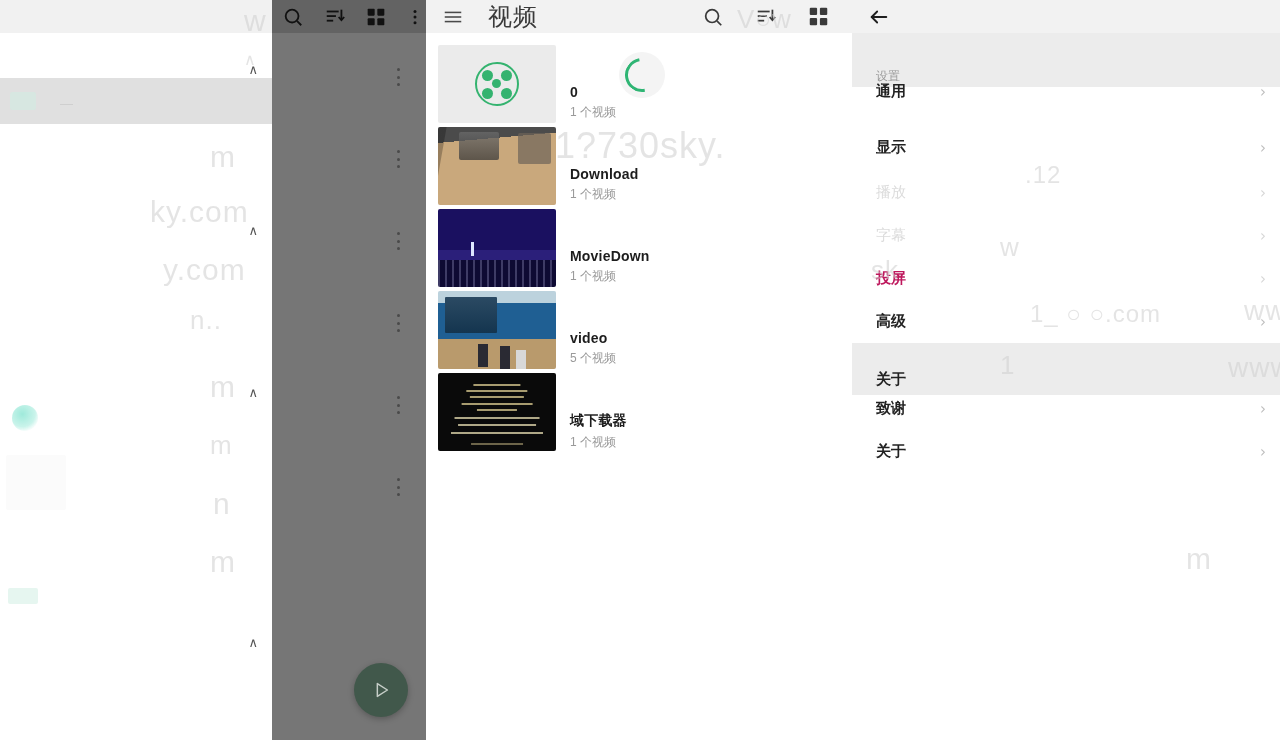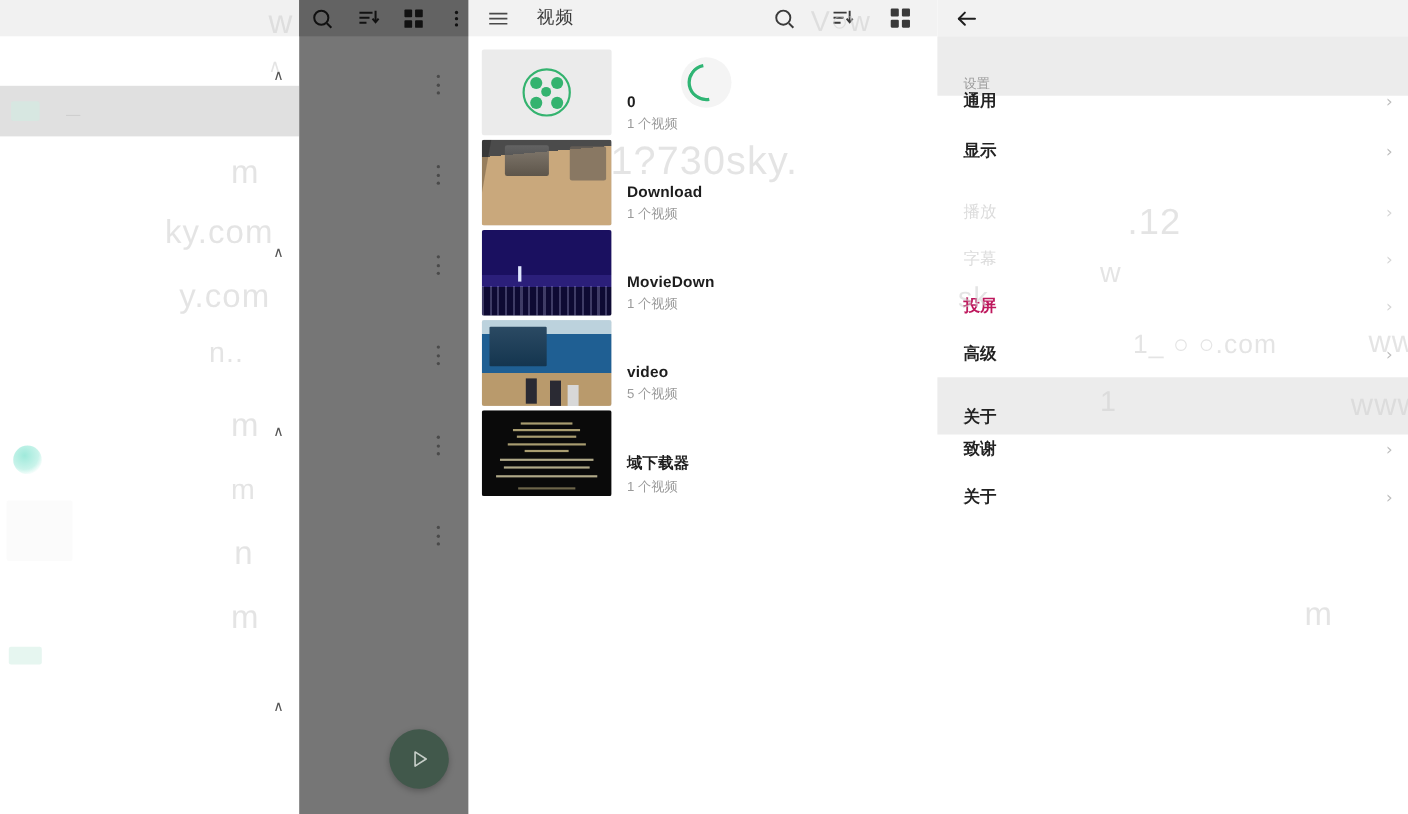--- a/index.html
+++ b/index.html
@@ -78,21 +78,21 @@
   #panelMain{
     position:absolute; left:426px; top:0; width:426px; height:740px;
     background:#ffffff; overflow:hidden;
   }
   #panelMain .appbar{
     position:absolute; left:0; top:0; width:854px; height:33px;
     background:#f2f2f2; display:flex; align-items:center;
   }
   #panelMain .appbar .hamb{ margin-left:16px; }
   #panelMain .appbar .title{
-    margin-left:24px; font-size:16px; color:#3a3a3a; letter-spacing:1px;
+    margin-left:24px; font-size:24px; color:#3a3a3a; letter-spacing:1px;
   }
   #panelMain .appbar .acts{
     position:absolute; left:276px; top:0; height:33px;
     display:flex; align-items:center; gap:31px;
   }
   .vrow{
     position:absolute; left:0; width:854px; height:82px;
   }
   .vthumb{
     position:absolute; left:12px; top:0; width:118px; height:78px;
@@ -402,21 +402,21 @@
       </span>
     </div>
 
     <div class="sec-band" style="top:33px; height:54px;"></div>
     <div class="sec-head" style="top:68px;">设置</div>
 
     <div class="srow" style="top:70px;">
       <span class="lbl">通用</span>
       <span class="arrow">›</span>
     </div>
-    <div class="srow" style="top:116px;">
+    <div class="srow" style="top:126px;">
       <span class="lbl">显示</span>
       <span class="arrow">›</span>
     </div>
     <div class="srow faded" style="top:171px;">
       <span class="lbl">播放</span>
       <span class="arrow">›</span>
     </div>
     <div class="srow faded" style="top:214px;text-align:right;">
       <span class="lbl">字幕</span>
       <span class="arrow">›</span>
@@ -450,21 +450,21 @@
       <span class="wm" style="left: 210px; top: 140px; font-size: 30px;">m</span>
       <span class="wm" style="left: 150px; top: 195px; font-size: 30px;">ky.com</span>
       <span class="wm" style="left: 163px; top: 253px; font-size: 30px;">y.com</span>
       <span class="wm" style="left: 190px; top: 305px; font-size: 26px;">n..</span>
       <span class="wm" style="left: 210px; top: 370px; font-size: 30px;">m</span>
       <span class="wm" style="left: 210px; top: 430px; font-size: 26px;">m</span>
       <span class="wm" style="left: 213px; top: 487px; font-size: 30px;">n</span>
       <span class="wm" style="left: 210px; top: 545px; font-size: 30px;">m</span>
       <span class="wm" style="left: 555px; top: 125px; font-size: 36px;">1?730sky.</span>
       <span class="wm" style="left: 737px; top: 4px; font-size: 26px;">V○w</span>
-      <span class="wm" style="left: 1025px; top: 183px; font-size: 33px;">.12</span>
+      <span class="wm" style="left: 1025px; top: 161px; font-size: 24px;">.12</span>
       <span class="wm" style="left: 1000px; top: 232px; font-size: 26px;">w</span>
       <span class="wm" style="left: 871px; top: 255px; font-size: 26px;">sk</span>
       <span class="wm" style="left: 1030px; top: 300px; font-size: 24px;">1_ ○ ○.com</span>
       <span class="wm" style="left: 1244px; top: 295px; font-size: 28px;">www</span>
       <span class="wm" style="left: 1228px; top: 352px; font-size: 28px;">www</span>
       <span class="wm" style="left: 1000px; top: 350px; font-size: 26px;">1</span>
       <span class="wm" style="left: 1186px; top: 542px; font-size: 30px;">m</span>
     </div>
 
 </div>

